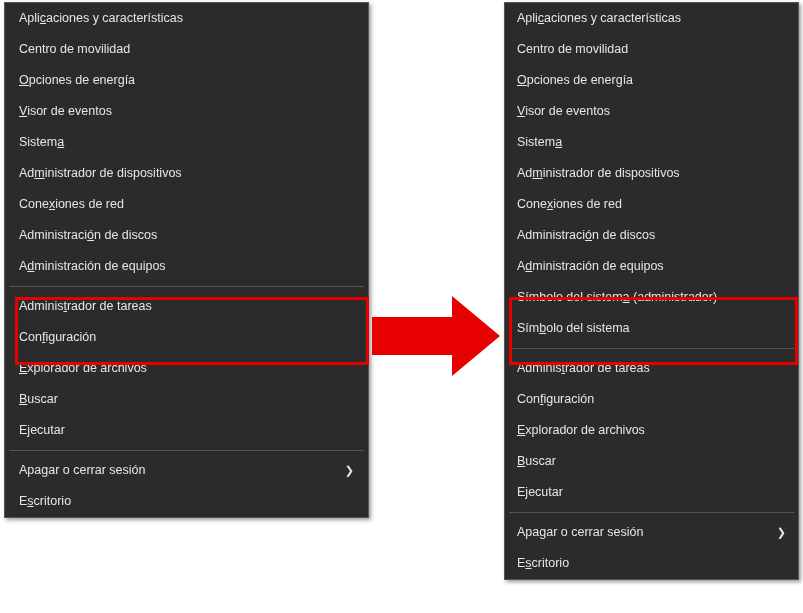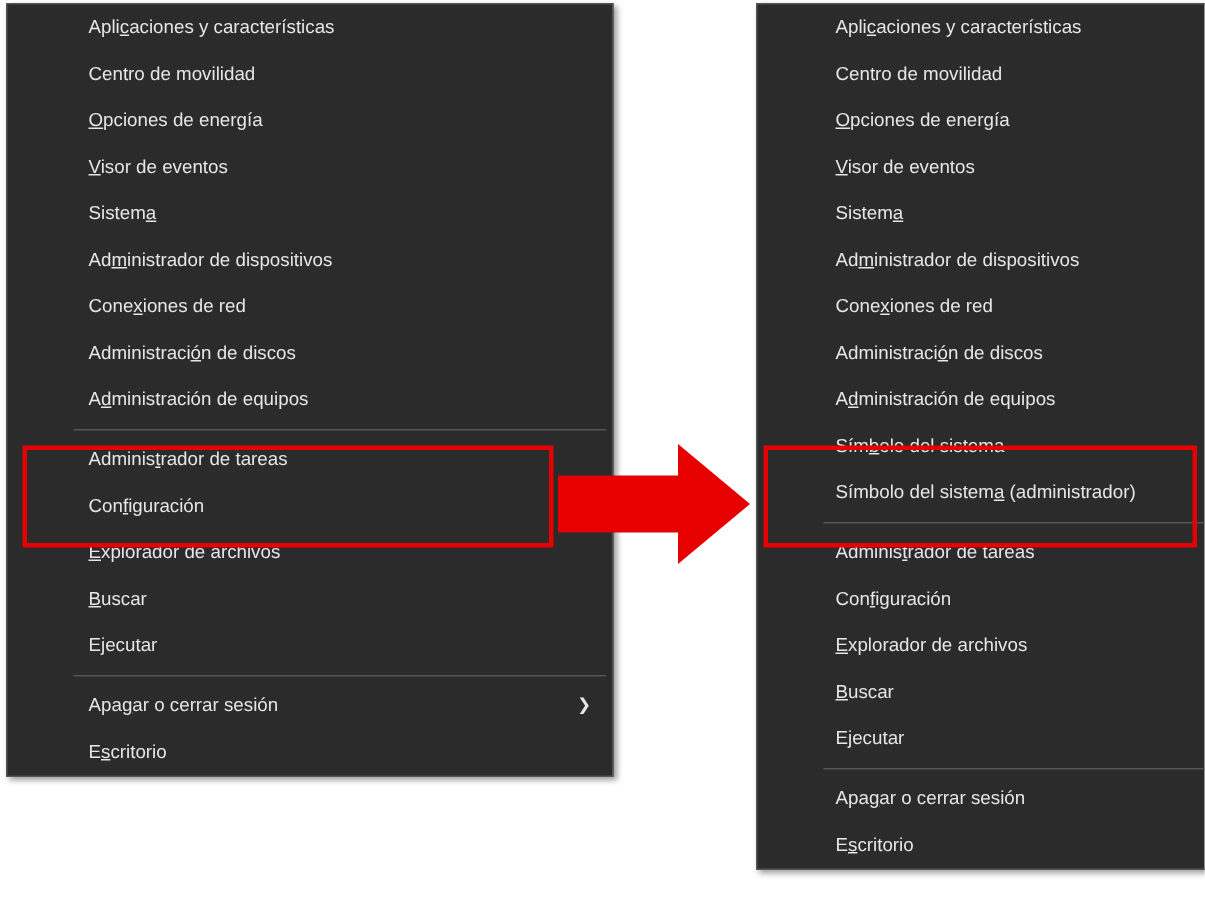--- a/index.html
+++ b/index.html
@@ -13,21 +13,20 @@
     height: 613px;
     position: relative;
     overflow: hidden;
   }
   .menu {
     position: absolute;
     width: 363px;
     background: #2b2b2b;
     border: 1px solid #555;
     box-shadow: 2px 2px 4px rgba(0,0,0,0.4);
-    padding-left: 40px;
   }
   .menu.left  { left: 4px;  top: 2px; }
   .menu.right { left: 504px; top: 2px; width: 293px; }
   .item {
     display: flex;
     align-items: center;
     justify-content: space-between;
     padding: 0 14px;
     height: 31px;
     line-height: 31px;
@@ -154,24 +153,24 @@
     <div class="item">
       <span class="label">Cone<span class="u">x</span>iones de red</span>
     </div>
     <div class="item">
       <span class="label">Administraci<span class="u">ó</span>n de discos</span>
     </div>
     <div class="item">
       <span class="label">A<span class="u">d</span>ministración de equipos</span>
     </div>
     <div class="item">
+      <span class="label">Símbolo del sistem<span class="u">a</span> (administrador)</span>
+    </div>
+    <div class="item">
       <span class="label">Sím<span class="u">b</span>olo del sistema</span>
-    </div>
-    <div class="item">
-      <span class="label">Símbolo del sistem<span class="u">a</span> (administrador)</span>
     </div>
     <div class="sep"></div>
     <div class="item">
       <span class="label">Adminis<span class="u">t</span>rador de tareas</span>
     </div>
     <div class="item">
       <span class="label">Con<span class="u">f</span>iguración</span>
     </div>
     <div class="item">
       <span class="label"><span class="u">E</span>xplorador de archivos</span>

